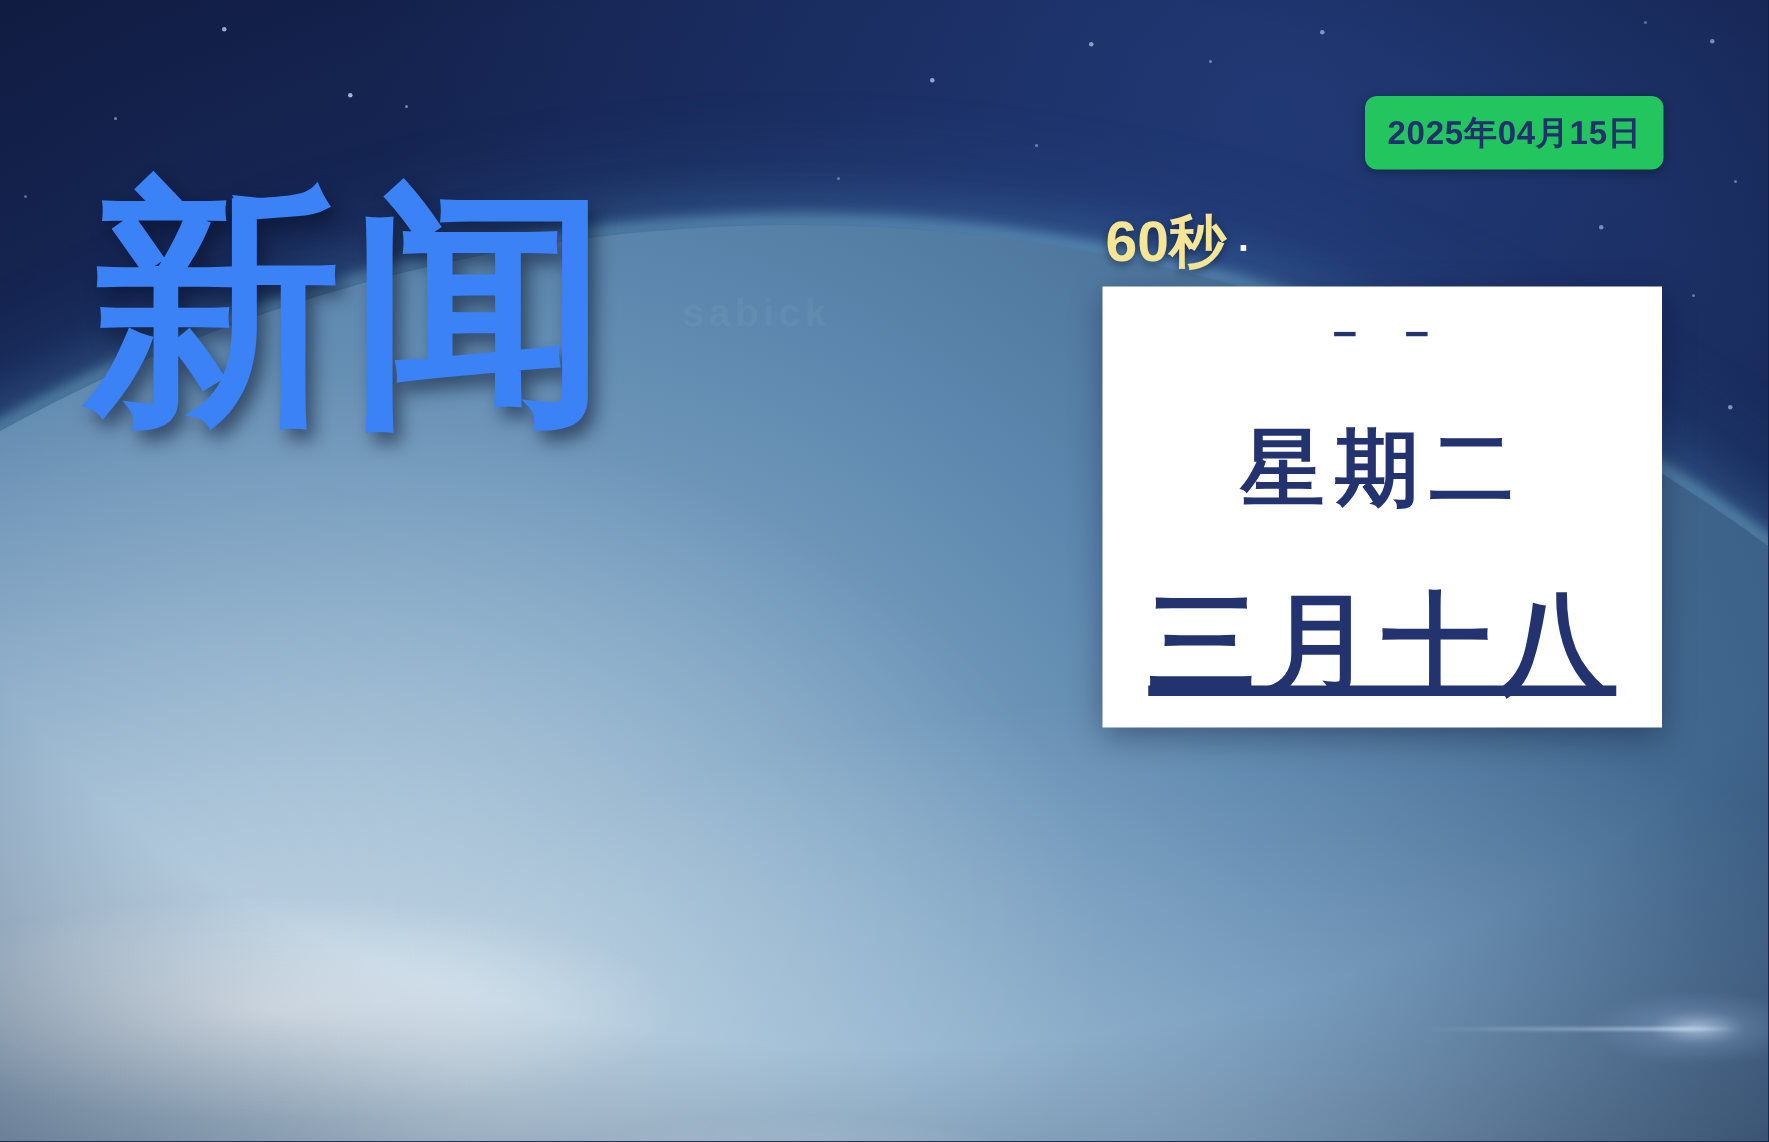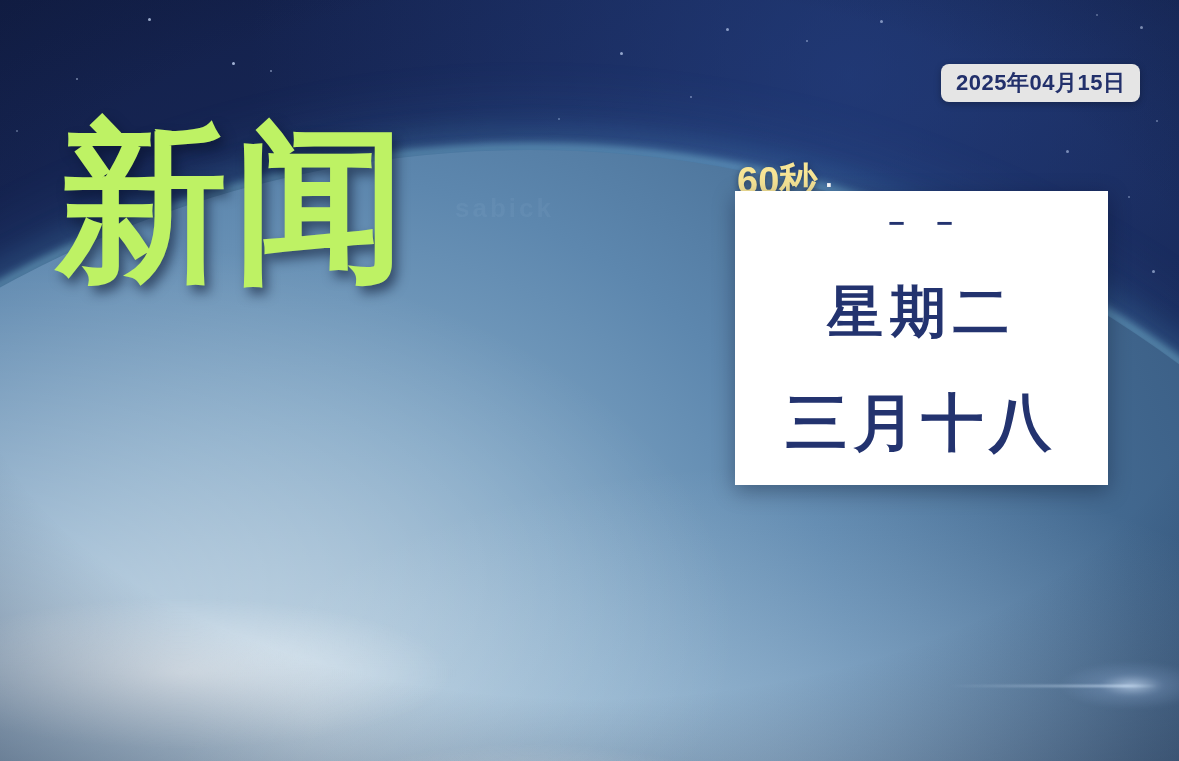--- a/index.html
+++ b/index.html
@@ -106,39 +106,38 @@
     font-size:172px;
     line-height:.96;
     letter-spacing:6px;
     white-space:nowrap;
   }
   .t-today{
     color:#F7E596;
     text-shadow:0 5px 16px rgba(5,12,35,.45);
   }
   .t-news{
-    color:#bef264;
+    color:#3b82f6;
     margin-top:22px;
     text-shadow:5px 7px 12px rgba(8,16,42,.55);
-    font-family:Liberation Serif, serif;
   }
 
   
   .date-badge{
-    position:absolute;left:941px;top:64px;
-    height:38px;padding:0 15px;
+    position:absolute;left:910px;top:64px;
+    height:49px;padding:0 15px;
     display:flex;align-items:center;justify-content:center;
-    background:#e5e5e5;border-radius:8px;
+    background:#22c55e;border-radius:8px;
     color:#22306b;font-size:22px;font-weight:700;letter-spacing:.5px;
     box-shadow:0 2px 7px rgba(0,0,0,.28);
   }
 
   
   .tagline{
-    position:absolute;left:737px;top:156px;
+    position:absolute;left:737px;top:136px;
     display:flex;align-items:baseline;
     white-space:nowrap;
   }
   .tg-sec{
     color:#F7E596;font-weight:900;font-size:38px;letter-spacing:0px;
     text-shadow:0 2px 6px rgba(5,12,35,.5);
   }
   .tg-dot{color:#ffffff;font-weight:900;font-size:26px;margin:0 6px 0 8px;}
   .tg-rest{
     color:#ffffff;font-weight:900;font-size:29px;letter-spacing:1px;
@@ -157,22 +156,22 @@
   .c-issue{
     color:#23336F;font-weight:900;font-size:33px;letter-spacing:2px;
     display:flex;align-items:center;gap:16px;white-space:nowrap;
   }
   .c-dash{font-weight:900;font-size:30px;line-height:1;}
   .c-week{
     color:#23336F;font-weight:900;font-size:56px;letter-spacing:7px;
     margin-top:38px;white-space:nowrap;
   }
   .c-lunar{
-    color:#23336F;font-weight:900;font-size:62px;letter-spacing:6px;
-    margin-top:30px;white-space:nowrap;
+    color:#23336F;font-weight:900;font-size:72px;letter-spacing:6px;
+    margin-top:30px;white-space:nowrap;text-decoration:underline;
   }
 
   
   .quote-bar{
     position:absolute;left:31px;top:571px;
     width:1080px;height:90px;
     background:#4E61B4;
     border:4px solid #ffffff;
     border-radius:22px;
     display:flex;align-items:center;justify-content:center;

